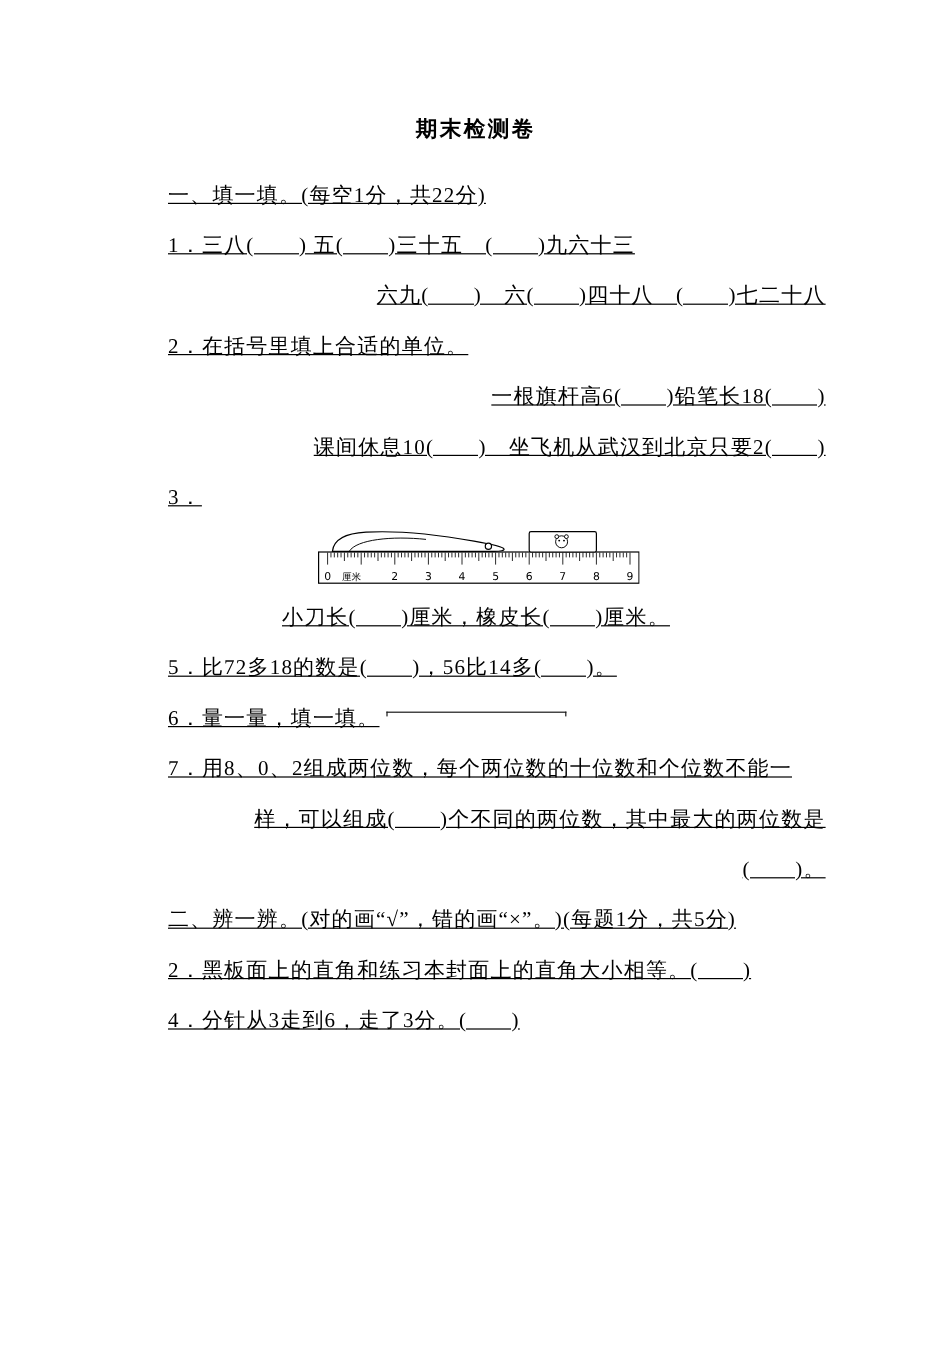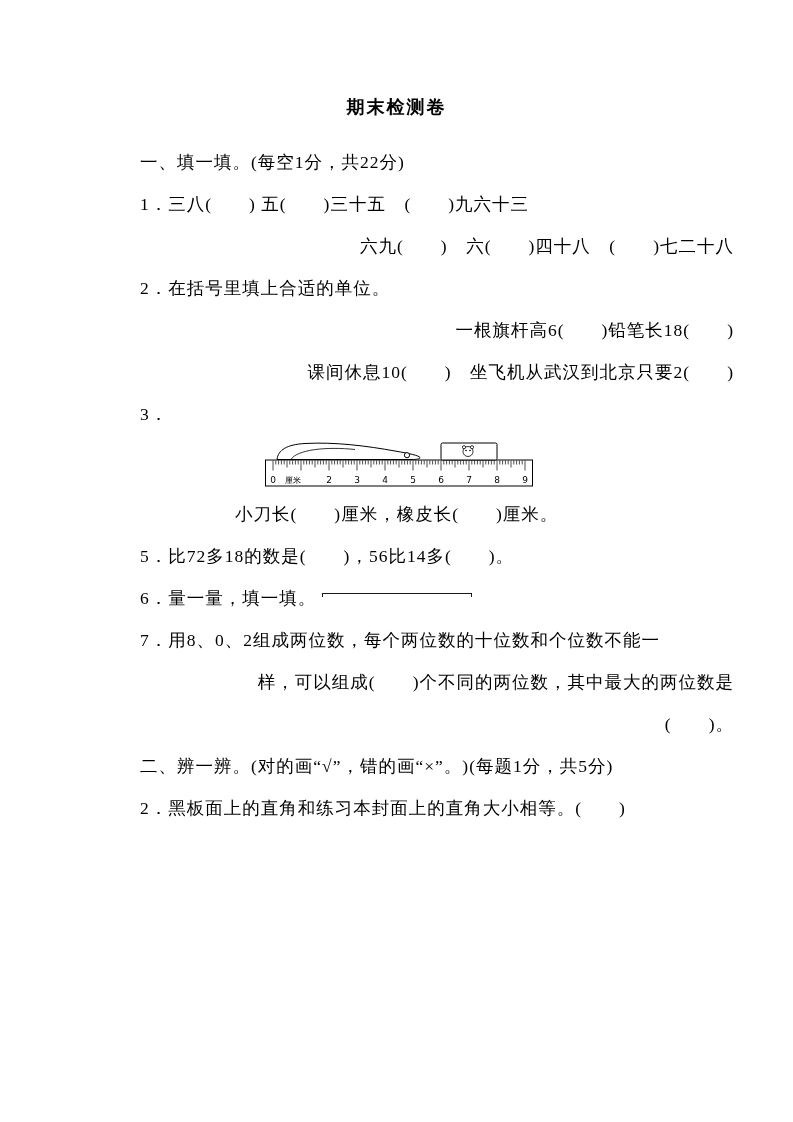--- a/index.html
+++ b/index.html
@@ -6,21 +6,21 @@
   html, body { background:#ffffff; }
   body {
     width:793px; height:1122px; overflow:hidden;
     font-family:"Liberation Serif","DejaVu Serif",serif;
     font-size:17.5px; color:#000;
   }
   .title {
     text-align:center; padding-top:95px;
     font-weight:bold; font-size:18px; letter-spacing:2px;
   }
-  .page { padding-left:140px; padding-right:59px; margin-top:22px; }
+  .page { padding-left:140px; padding-right:105px; margin-top:22px;text-decoration:underline; }
   .line {
     height:42px; display:flex; align-items:center;
     white-space:pre-wrap; letter-spacing:1px;
   }
   .indent   { padding-left:33px;justify-content:flex-end; }
   .indent-lg{ padding-left:95px;text-align:right; }
   .ruler-wrap { height:58px; padding-left:125px; display:flex; align-items:center; }
   .seg {
     display:inline-block; width:150px; height:4px;
     border-top:1.5px solid #1a1a1a;
@@ -177,14 +177,15 @@
 
   <div class="line"><span>6．量一量，填一填。</span><span class="seg"></span></div>
 
   <div class="line"><span>7．用8、0、2组成两位数，每个两位数的十位数和个位数不能一</span></div>
   <div class="line indent"><span>样，可以组成(　　)个不同的两位数，其中最大的两位数是</span></div>
   <div class="line indent"><span>(　　)。</span></div>
 
   <div class="line"><span>二、辨一辨。(对的画“√”，错的画“×”。)(每题1分，共5分)</span></div>
 
   <div class="line"><span>2．黑板面上的直角和练习本封面上的直角大小相等。(　　)</span></div>
+  <div class="line"><span>4．分针从3走到6，走了3分。(　　)</span></div>
 
 </div>
 
 </body></html>

